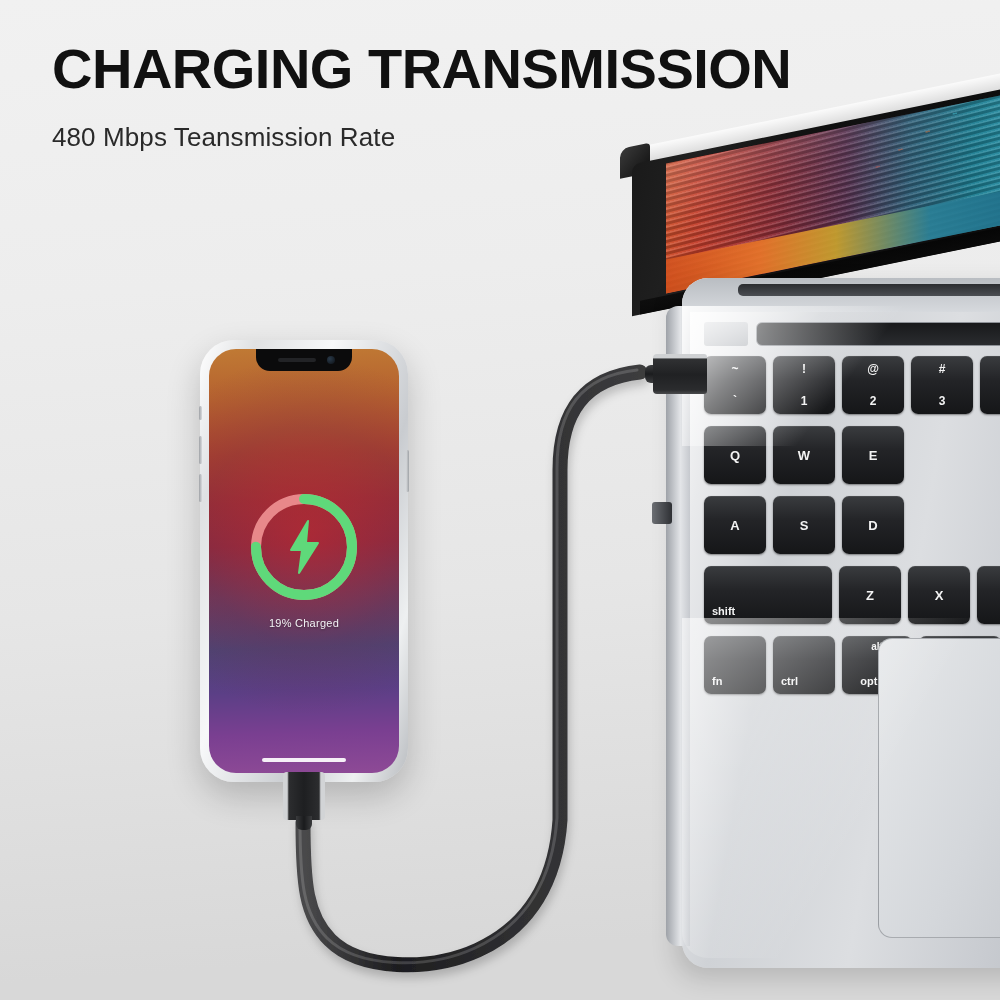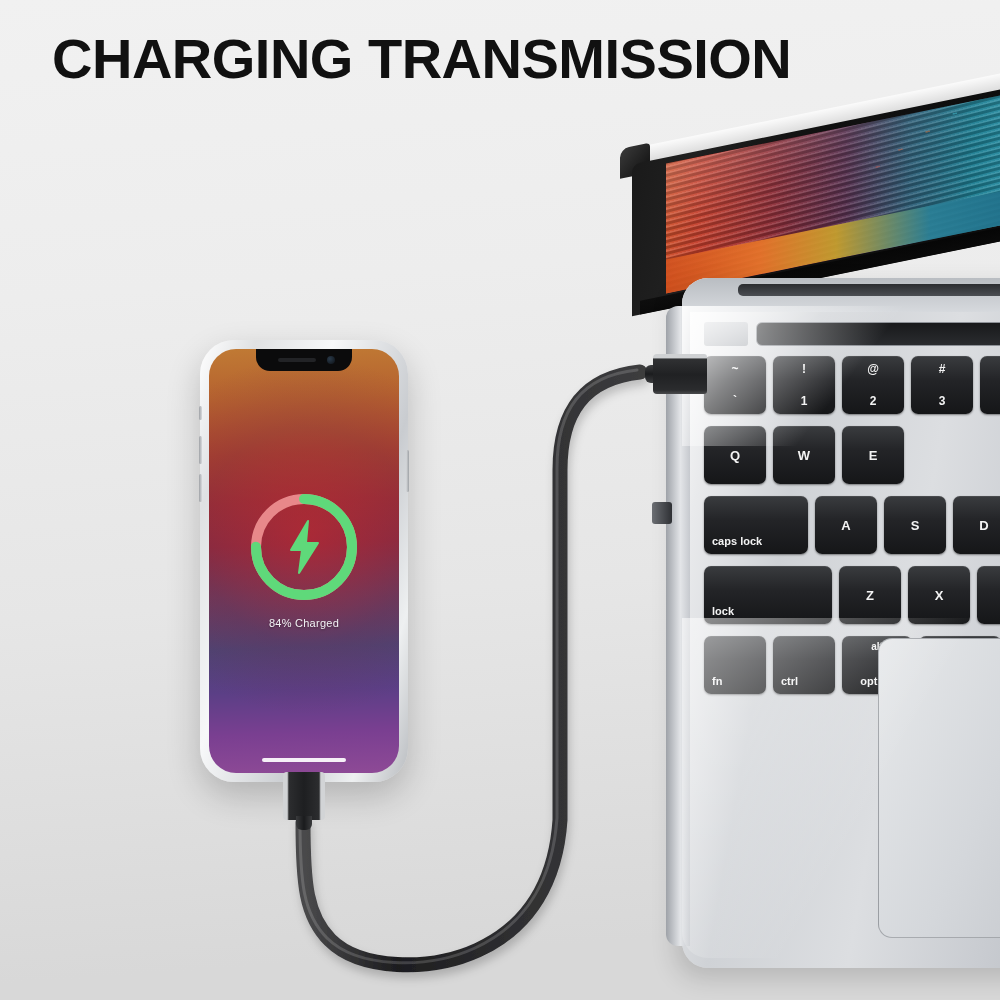--- a/index.html
+++ b/index.html
@@ -10,21 +10,21 @@
     background:#ececec;
   }
   #stage {
     position:relative;
     width:1000px; height:1000px;
     background:linear-gradient(176deg, #f1f1f1 0%, #ededed 28%, #e6e6e6 58%, #dcdcdc 88%, #d8d8d8 100%);
     overflow:hidden;
   }
 
   
-  #headline-block { position:absolute; left:52px; top:30px; width:860px; z-index:40; }
+  #headline-block { position:absolute; left:52px; top:40px; width:860px; z-index:40; }
   #title {
     font-size:56px;
     font-weight:bold;
     letter-spacing:-0.5px;
     color:#111111;
     line-height:1.02;
     white-space:nowrap;
   }
   #subtitle-block { margin-top:22px; }
   .subtitle-line {
@@ -322,20 +322,21 @@
   }
 </style>
 </head>
 <body>
 
 <div id="stage" style="background: linear-gradient(176deg, rgb(241, 241, 241) 0%, rgb(237, 237, 237) 28%, rgb(230, 230, 230) 58%, rgb(216, 216, 216) 92%, rgb(216, 216, 216) 100%);">
 
   <div id="headline-block">
     <div id="title" style="color: rgb(17, 17, 17);">CHARGING TRANSMISSION</div>
     <div id="subtitle-block">
+      <div class="subtitle-line" style="color: rgb(42, 42, 42);">480 Mbps Teansmission Rate</div>
     </div>
   </div>
 
   <div id="laptop">
 
     <div id="laptop-lid">
       <div id="lid-back"></div>
       <div id="lid-left-cap"></div>
       <div id="lid-bezel">
         <div id="lid-screen">
@@ -387,36 +388,33 @@
               <span class="kc-single">Q</span>
             </div>
             <div class="key" style="width: 62px; height: 58px;">
               <span class="kc-single">W</span>
             </div>
             <div class="key" style="width: 62px; height: 58px;">
               <span class="kc-single">E</span>
             </div>
           </div>
           <div class="kb-row" style="top: 174px; height: 58px;">
-            <div class="key" style="width: 104px; height: 58px;">
-              <span class="kc-bl">caps lock</span>
-            </div>
             <div class="key" style="width: 62px; height: 58px;">
               <span class="kc-single">A</span>
             </div>
             <div class="key" style="width: 62px; height: 58px;">
               <span class="kc-single">S</span>
             </div>
             <div class="key" style="width: 62px; height: 58px;">
               <span class="kc-single">D</span>
             </div>
           </div>
           <div class="kb-row" style="top: 244px; height: 58px;">
             <div class="key" style="width: 128px; height: 58px;">
-              <span class="kc-bl">lock</span>
+              <span class="kc-bl">shift</span>
             </div>
             <div class="key" style="width: 62px; height: 58px;">
               <span class="kc-single">Z</span>
             </div>
             <div class="key" style="width: 62px; height: 58px;">
               <span class="kc-single">X</span>
             </div>
             <div class="key" style="width: 62px; height: 58px;">
               <span class="kc-single">C</span>
             </div>
@@ -494,21 +492,21 @@
       <div id="charge-ring-wrap">
         <svg id="charge-ring-svg" viewBox="0 0 120 120">
           <circle id="ring-track" cx="60" cy="60" r="48" fill="none" stroke="#E8888A" stroke-width="10" stroke-linecap="round"></circle>
           <circle id="ring-fill" cx="60" cy="60" r="48" fill="none" stroke="#5FD97A" stroke-width="10" stroke-linecap="round" transform="rotate(-90 60 60)" stroke-dasharray="226.1946710584651 75.39822368615503" stroke-dashoffset="0"></circle>
         </svg>
         <svg id="bolt" viewBox="0 0 44 56">
           <path d="M26 2 L9 31 L20 31 L17 54 L36 24 L24 24 Z" fill="#5FD97A" stroke="#5FD97A" stroke-width="2" stroke-linejoin="round"></path>
         </svg>
       </div>
 
-      <div id="charge-label">84% Charged</div>
+      <div id="charge-label">19% Charged</div>
 
       <div id="home-indicator"></div>
     </div>
   </div>
 
   <div class="connector" id="conn-phone">
     <div id="cp-body"></div>
     <div id="cp-neck"></div>
   </div>
 

